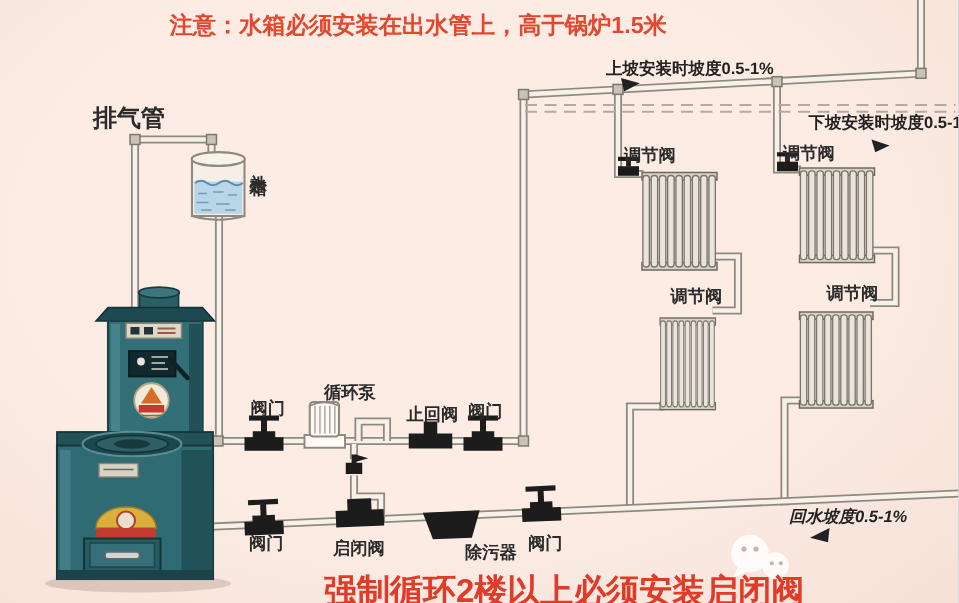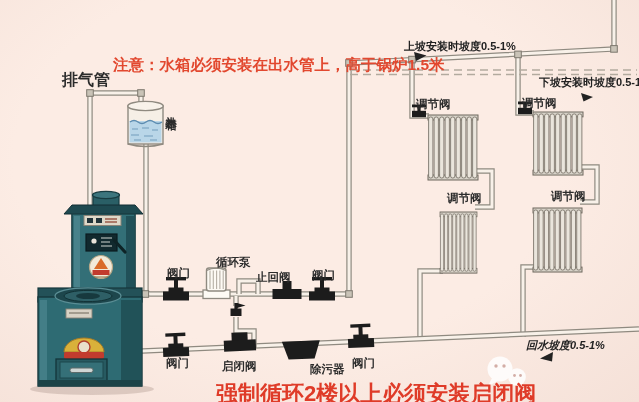--- a/index.html
+++ b/index.html
@@ -10,21 +10,21 @@
     font-family:"Liberation Sans","DejaVu Sans",sans-serif;
   }
   svg{position:absolute;left:0;top:0;}
   .po{fill:none;stroke:#8f8a80;stroke-width:5.4;stroke-linejoin:miter;}
   .pi{fill:none;stroke:#f8f1e9;stroke-width:3;stroke-linejoin:miter;}
   .fit{fill:#c9c3b7;stroke:#7d786e;stroke-width:1;}
   .blk{fill:#1c1c1c;}
   .lbl{position:absolute;color:#2b2b2b;font-weight:700;font-size:11.5px;white-space:nowrap;line-height:1.05;}
   .slope{font-size:11px;font-weight:700;color:#222;}
   .vert{writing-mode:vertical-rl;letter-spacing:2px;}
-  .notice-top{position:absolute;left:113px;top:7px;font-size:15.5px;font-weight:800;color:#e2482f;white-space:nowrap;margin-top:48px;}
+  .notice-top{position:absolute;left:113px;top:7px;font-size:15.5px;font-weight:800;color:#e2482f;white-space:nowrap;}
   .notice-bottom{position:absolute;left:216px;top:379px;font-size:22px;font-weight:800;color:#df3b28;white-space:nowrap;}
   .wm-text{position:absolute;left:527px;top:356px;font-size:25px;font-weight:700;color:rgba(187,141,135,0.55);letter-spacing:2px;white-space:nowrap;}
 </style>
 </head>
 <body>
 
 <div class="stage">
 
   <svg width="639" height="402" viewBox="0 0 639 402">
 
@@ -244,21 +244,21 @@
   </svg>
 
   <div class="notice-top">注意：水箱必须安装在出水管上，高于锅炉1.5米</div>
   <div class="notice-bottom">强制循环2楼以上必须安装启闭阀</div>
 
   <div class="lbl" style="left:62px;top:72px;font-size:16px;">排气管</div>
   <div class="lbl vert" style="left:165px;top:106px;">补水箱</div>
 
   <div class="lbl" style="left:167px;top:267px;">阀门</div>
   <div class="lbl" style="left:216px;top:256px;">循环泵</div>
-  <div class="lbl" style="left:256px;top:271px;">止回阀</div>
+  <div class="lbl" style="left:271px;top:271px;">止回阀</div>
   <div class="lbl" style="left:312px;top:269px;">阀门</div>
 
   <div class="lbl" style="left:416px;top:98px;">调节阀</div>
   <div class="lbl" style="left:522px;top:97px;">调节阀</div>
   <div class="lbl" style="left:447px;top:192px;">调节阀</div>
   <div class="lbl" style="left:551px;top:190px;">调节阀</div>
 
   <div class="lbl slope" style="left:404px;top:41px;">上坡安装时坡度0.5-1%</div>
   <div class="lbl slope" style="left:539px;top:77px;">下坡安装时坡度0.5-1%</div>
   <div class="lbl slope" style="left:526px;top:340px;font-style:italic;">回水坡度0.5-1%</div>

